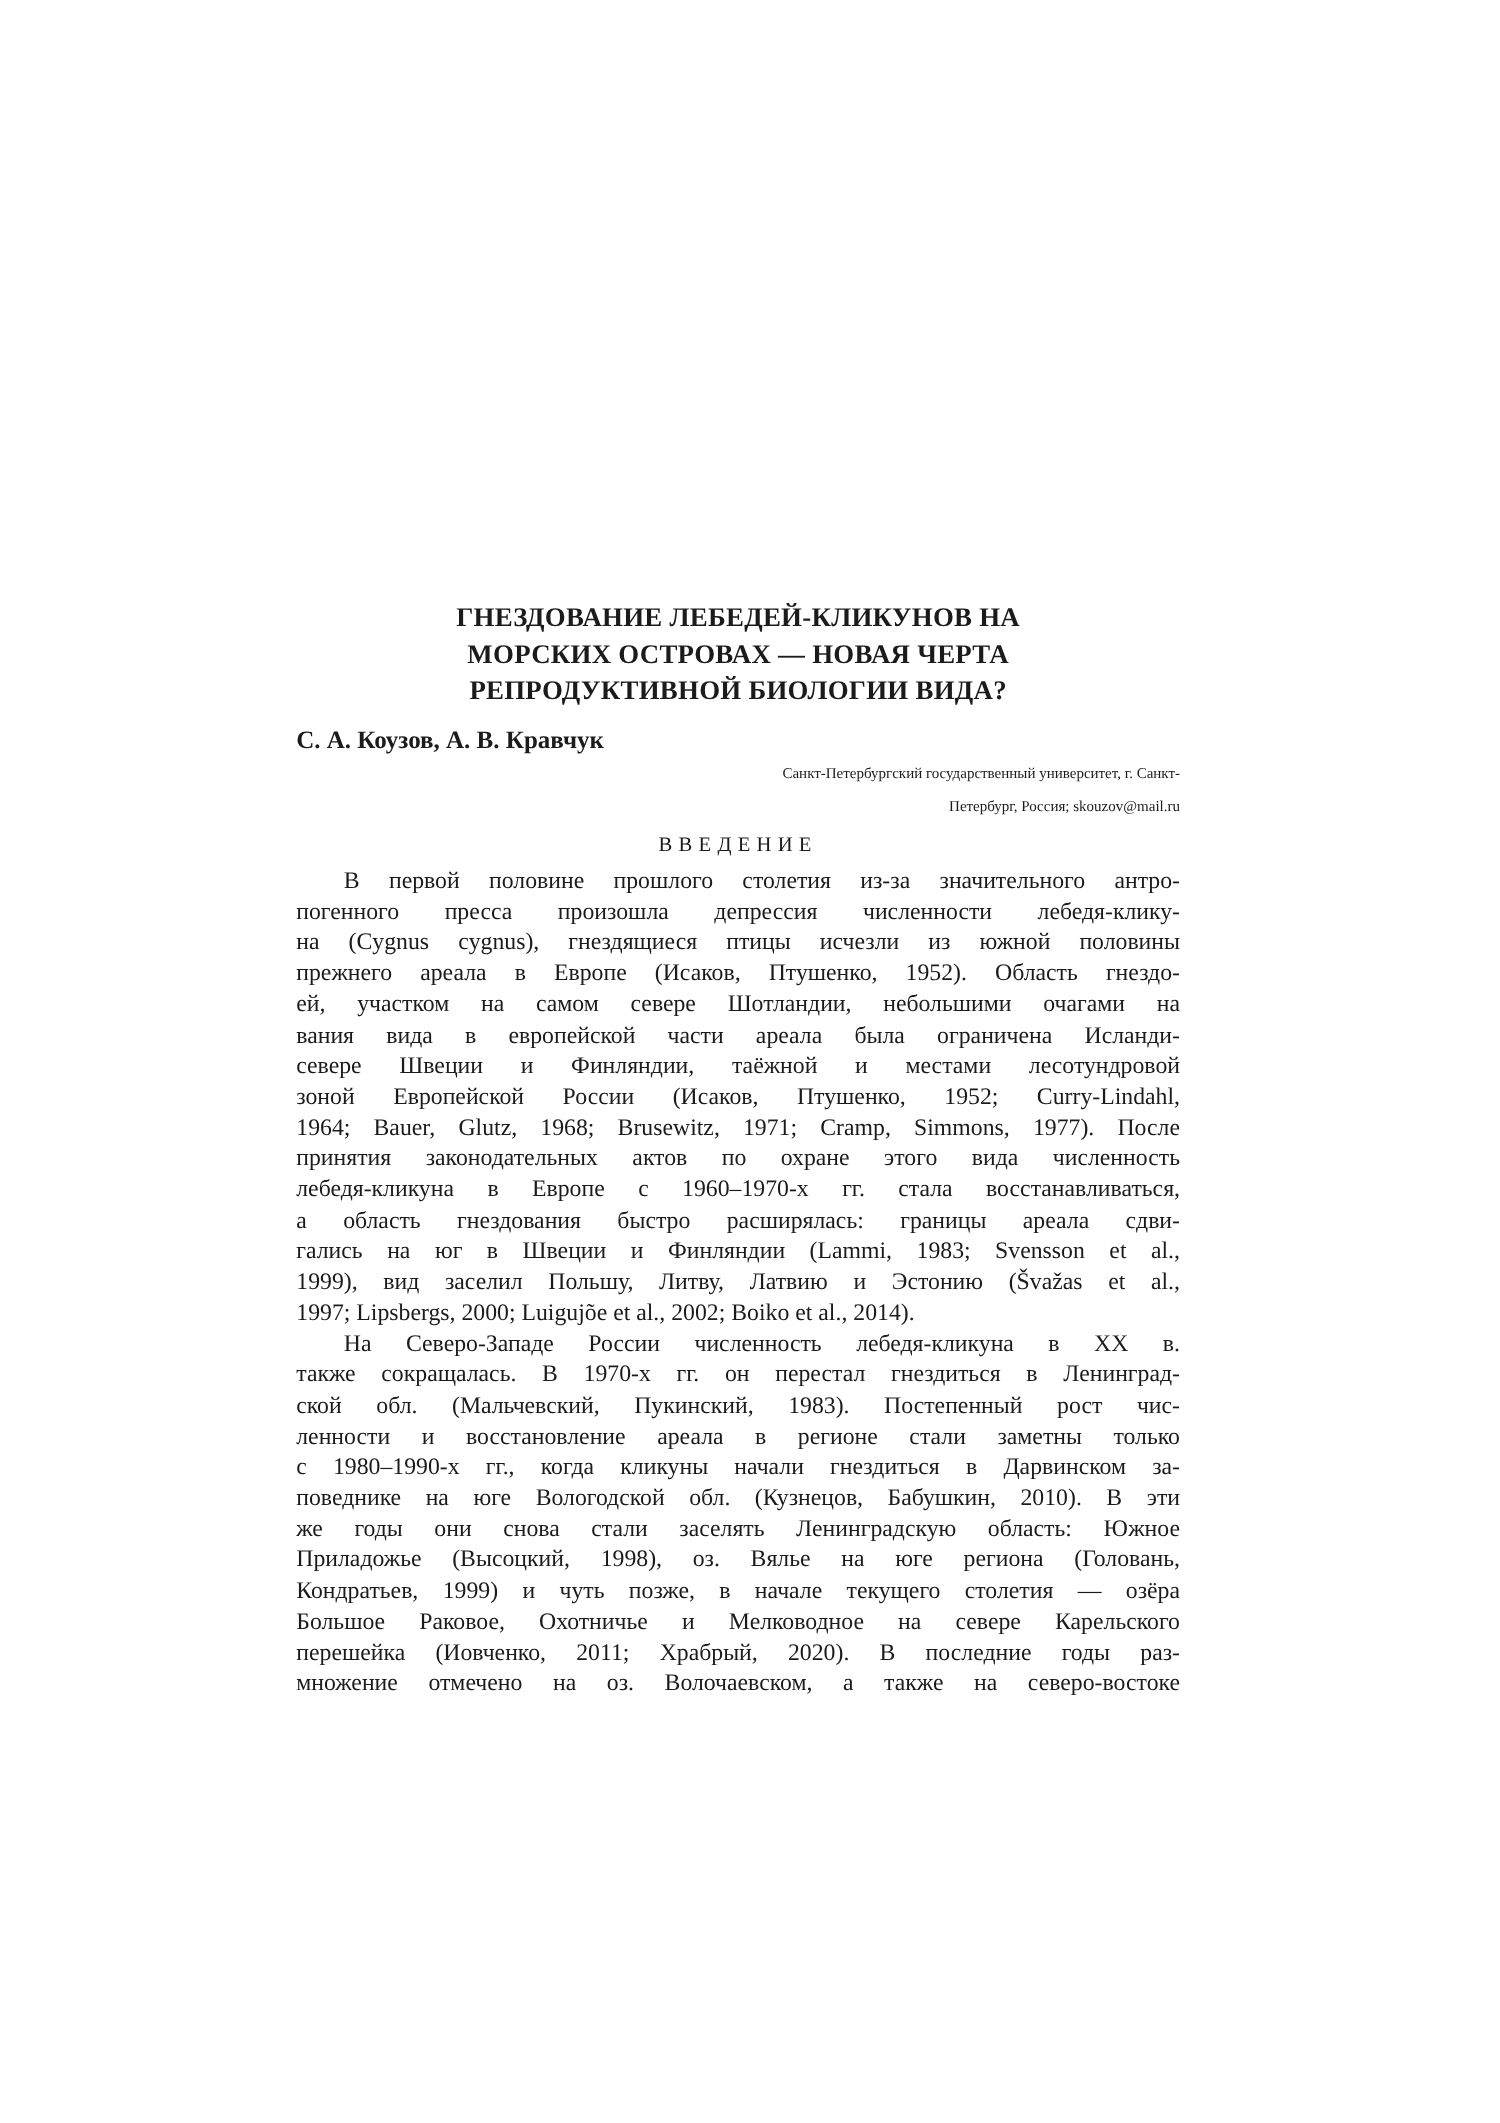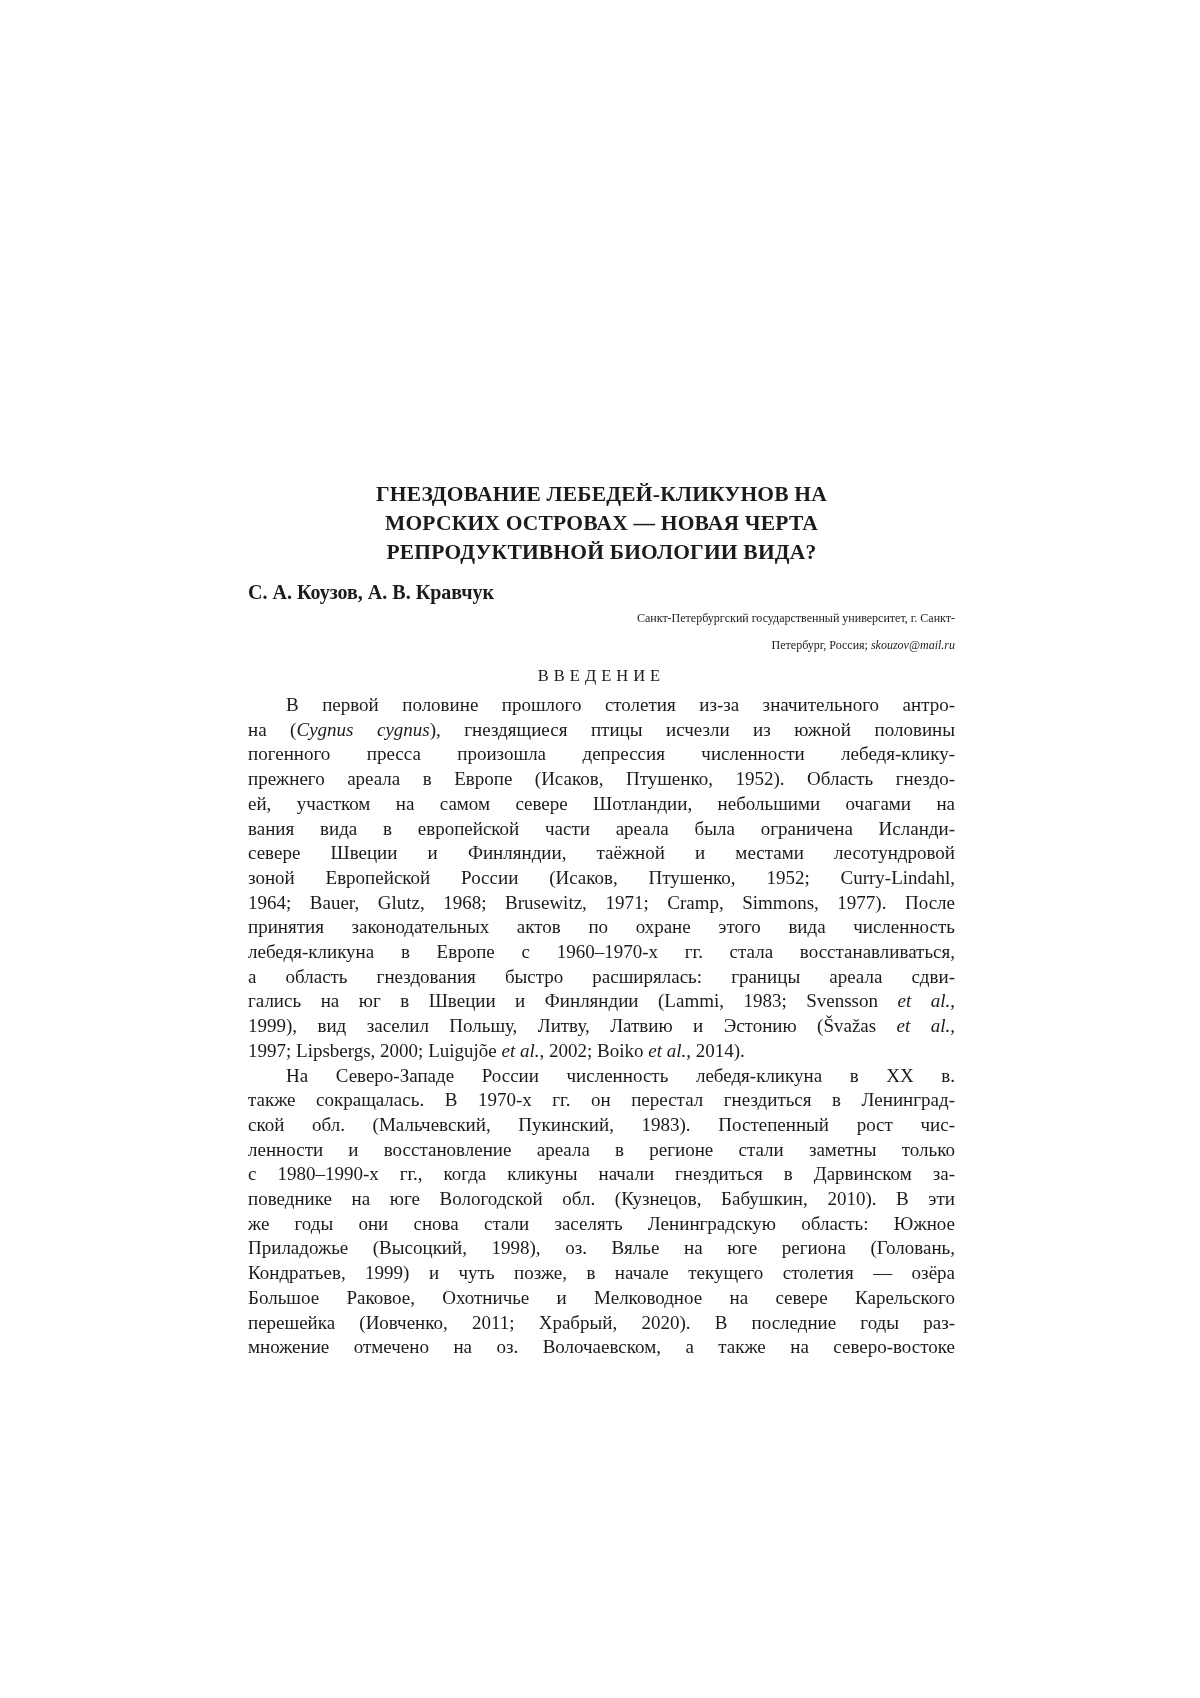--- a/index.html
+++ b/index.html
@@ -4,21 +4,21 @@
 <style>
   html,body{margin:0;padding:0;background:#e8e8e8;}
   .page{
     position:relative;
     width:1200px;height:1698px;
     background:#ffffff;
     font-family:"Liberation Serif","DejaVu Serif",serif;
     color:#1b1b1b;
     overflow:hidden;
   }
-  .content{position:absolute;left:248px;top:480px;width:707px;}
+  .content{position:absolute;left:237px;top:480px;width:707px;}
   .title{
     font-weight:bold;
     font-size:21.5px;line-height:29px;
     text-align:center;letter-spacing:.2px;
   }
   .authors{
     margin-top:12px;
     font-weight:bold;
     font-size:20px;line-height:26px;
     text-align:left;
@@ -39,21 +39,21 @@
     margin-top:6px;
     font-size:19px;line-height:24.7px;
   }
   .line{
     text-align:justify;
     text-align-last:justify;
     white-space:normal;
   }
   .line.last{text-align-last:left;}
   .line.ind{text-indent:38px;}
-  .it{font-style:italic;}
+  .it{}
 </style>
 </head>
 <body>
 
 <div class="page">
   <div class="content">
 
     <div class="title">
       <div>ГНЕЗДОВАНИЕ ЛЕБЕДЕЙ-КЛИКУНОВ НА</div>
       <div>МОРСКИХ ОСТРОВАХ — НОВАЯ ЧЕРТА</div>
@@ -64,22 +64,22 @@
 
     <div class="affiliation" id="affiliation">
         <div class=""><span>Санкт-Петербургский государственный университет, г. Санкт-</span></div>
         <div class=""><span>Петербург, Россия; </span><span class="it">skouzov@mail.ru</span></div>
       </div>
 
     <div class="section-heading">ВВЕДЕНИЕ</div>
 
     <div class="body-text" id="article-body">
         <div class="line ind"><span>В первой половине прошлого столетия из-за значительного антро-</span></div>
+        <div class="line"><span>погенного пресса произошла депрессия численности лебедя-клику-</span></div>
         <div class="line"><span>на (</span><span class="it">Cygnus cygnus</span><span>), гнездящиеся птицы исчезли из южной половины</span></div>
-        <div class="line"><span>погенного пресса произошла депрессия численности лебедя-клику-</span></div>
         <div class="line"><span>прежнего ареала в Европе (Исаков, Птушенко, 1952). Область гнездо-</span></div>
         <div class="line"><span>ей, участком на самом севере Шотландии, небольшими очагами на</span></div>
         <div class="line"><span>вания вида в европейской части ареала была ограничена Исланди-</span></div>
         <div class="line"><span>севере Швеции и Финляндии, таёжной и местами лесотундровой</span></div>
         <div class="line"><span>зоной Европейской России (Исаков, Птушенко, 1952; Curry-Lindahl,</span></div>
         <div class="line"><span>1964; Bauer, Glutz, 1968; Brusewitz, 1971; Cramp, Simmons, 1977). После</span></div>
         <div class="line"><span>принятия законодательных актов по охране этого вида численность</span></div>
         <div class="line"><span>лебедя-кликуна в Европе с 1960–1970-х гг. стала восстанавливаться,</span></div>
         <div class="line"><span>а область гнездования быстро расширялась: границы ареала сдви-</span></div>
         <div class="line"><span>гались на юг в Швеции и Финляндии (Lammi, 1983; Svensson </span><span class="it">et al.</span><span>,</span></div>

